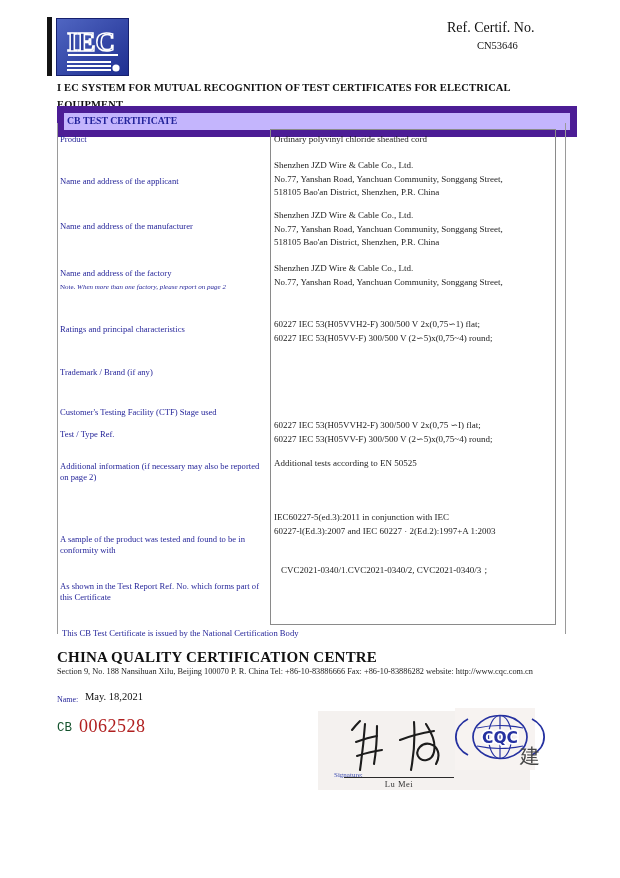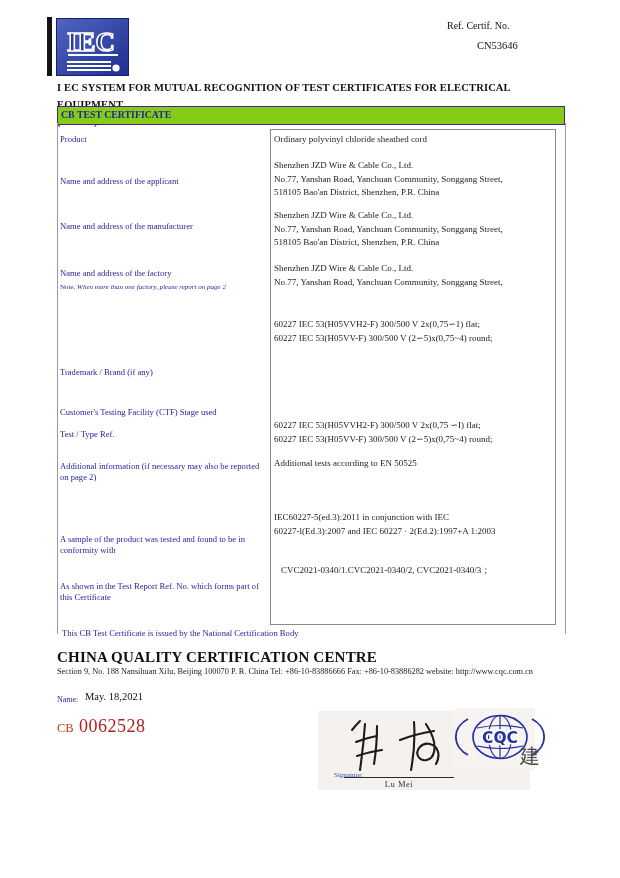--- a/index.html
+++ b/index.html
@@ -3,43 +3,43 @@
 <meta charset="utf-8">
 <style>
   html,body{margin:0;padding:0;background:#ffffff;}
   .page{
     position:relative;width:620px;height:878px;background:#ffffff;overflow:hidden;
     font-family:"Liberation Serif", serif;color:#1c1c1c;
   }
   .abs{position:absolute;}
   .black-bar{background:#141414;}
   .scheme-title{font-weight:bold;font-size:10.5px;line-height:17px;letter-spacing:.15px;color:#111;}
-  .cert-title-box{border:1px solid #4c1d95;background:#84cc16;}
+  .cert-title-box{border:7px solid #4c1d95;background:#c4b5fd;}
   .cert-title{font-weight:bold;font-size:9.8px;color:#22229a;padding:2px 0 0 3px;}
   .table-body{border-left:1px solid #9a9a9a;border-right:1px solid #9a9a9a;}
   .value-box{border:1px solid #8a8a8a;}
   .lbl{font-size:8.6px;line-height:11px;color:#26269a;width:206px;}
   .note{font-size:7px;color:#26269a;}
   .note .it{font-style:italic;}
   .val{font-size:9px;line-height:13.5px;color:#1c1c1c;width:276px;}
   .val span{display:block;}
   .issued{font-size:8.6px;color:#26269a;}
   .org-name{font-size:15px;font-weight:bold;color:#111;letter-spacing:.2px;}
   .org-address{font-size:8.3px;color:#222;}
   .date-label{font-size:8px;color:#26269a;}
   .date-value{font-size:10.5px;color:#111;}
-  .cb-prefix{font-size:12.5px;color:#c2410c;}
+  .cb-prefix{font-size:12.5px;color:#14532d;font-family:Liberation Mono, monospace;}
   .cb-number{font-size:18px;color:#b01e1e;letter-spacing:.5px;}
   .sig-patch{background:#f4f1ef;}
   .cqc-patch{background:#f7f3f1;}
   .sig-label{font-size:7px;color:#3b4bb0;}
   .sig-line{border-top:1.5px solid #2a2a2a;}
   .signer{font-size:8.5px;color:#333;text-align:center;letter-spacing:.5px;}
   .stamp-char{font-size:20px;color:#474747;font-family:"DejaVu Sans", sans-serif;}
-  .ref-label{font-size:10px;color:#111;}
+  .ref-label{font-size:14px;color:#111;}
   .ref-number{font-size:10.5px;color:#111;}
 </style>
 </head>
 <body>
 
 <div class="page">
 
   <div class="abs black-bar" style="left:47px;top:17px;width:5px;height:59px;"></div>
 
   <svg class="abs" style="left:56px;top:18px;" width="73" height="58" viewBox="0 0 73 58">
@@ -75,20 +75,21 @@
   <div class="abs value-box" style="left:270px;top:129px;width:284px;height:494px;"></div>
 
   <div class="abs lbl" style="left:60px;top:134px;">Product</div>
   <div class="abs lbl" style="left:60px;top:176px;">Name and address of the applicant</div>
   <div class="abs lbl" style="left:60px;top:221px;">Name and address of the manufacturer</div>
   <div class="abs lbl" style="left:60px;top:268px;">Name and address of the factory</div>
   <div class="abs note" style="left:60px;top:283px;width:210px;">
     <span>Note.</span>
     <span class="it">When more than one factory, please report on page 2</span>
   </div>
+  <div class="abs lbl" style="left:60px;top:324px;">Ratings and principal characteristics</div>
   <div class="abs lbl" style="left:60px;top:367px;">Trademark / Brand (if any)</div>
   <div class="abs lbl" style="left:60px;top:407px;">Customer's Testing Facility (CTF) Stage used</div>
   <div class="abs lbl" style="left:60px;top:429px;">Test / Type Ref.</div>
   <div class="abs lbl" style="left:60px;top:461px;">Additional information (if necessary may also be reported on page 2)</div>
   <div class="abs lbl" style="left:60px;top:534px;">A sample of the product was tested and found to be in conformity with</div>
   <div class="abs lbl" style="left:60px;top:581px;">As shown in the Test Report Ref. No. which forms part of this Certificate</div>
 
   <div class="abs val" style="left:274px;top:133px;">Ordinary polyvinyl chloride sheathed cord</div>
 
   <div class="abs val" style="left:274px;top:159px;">

